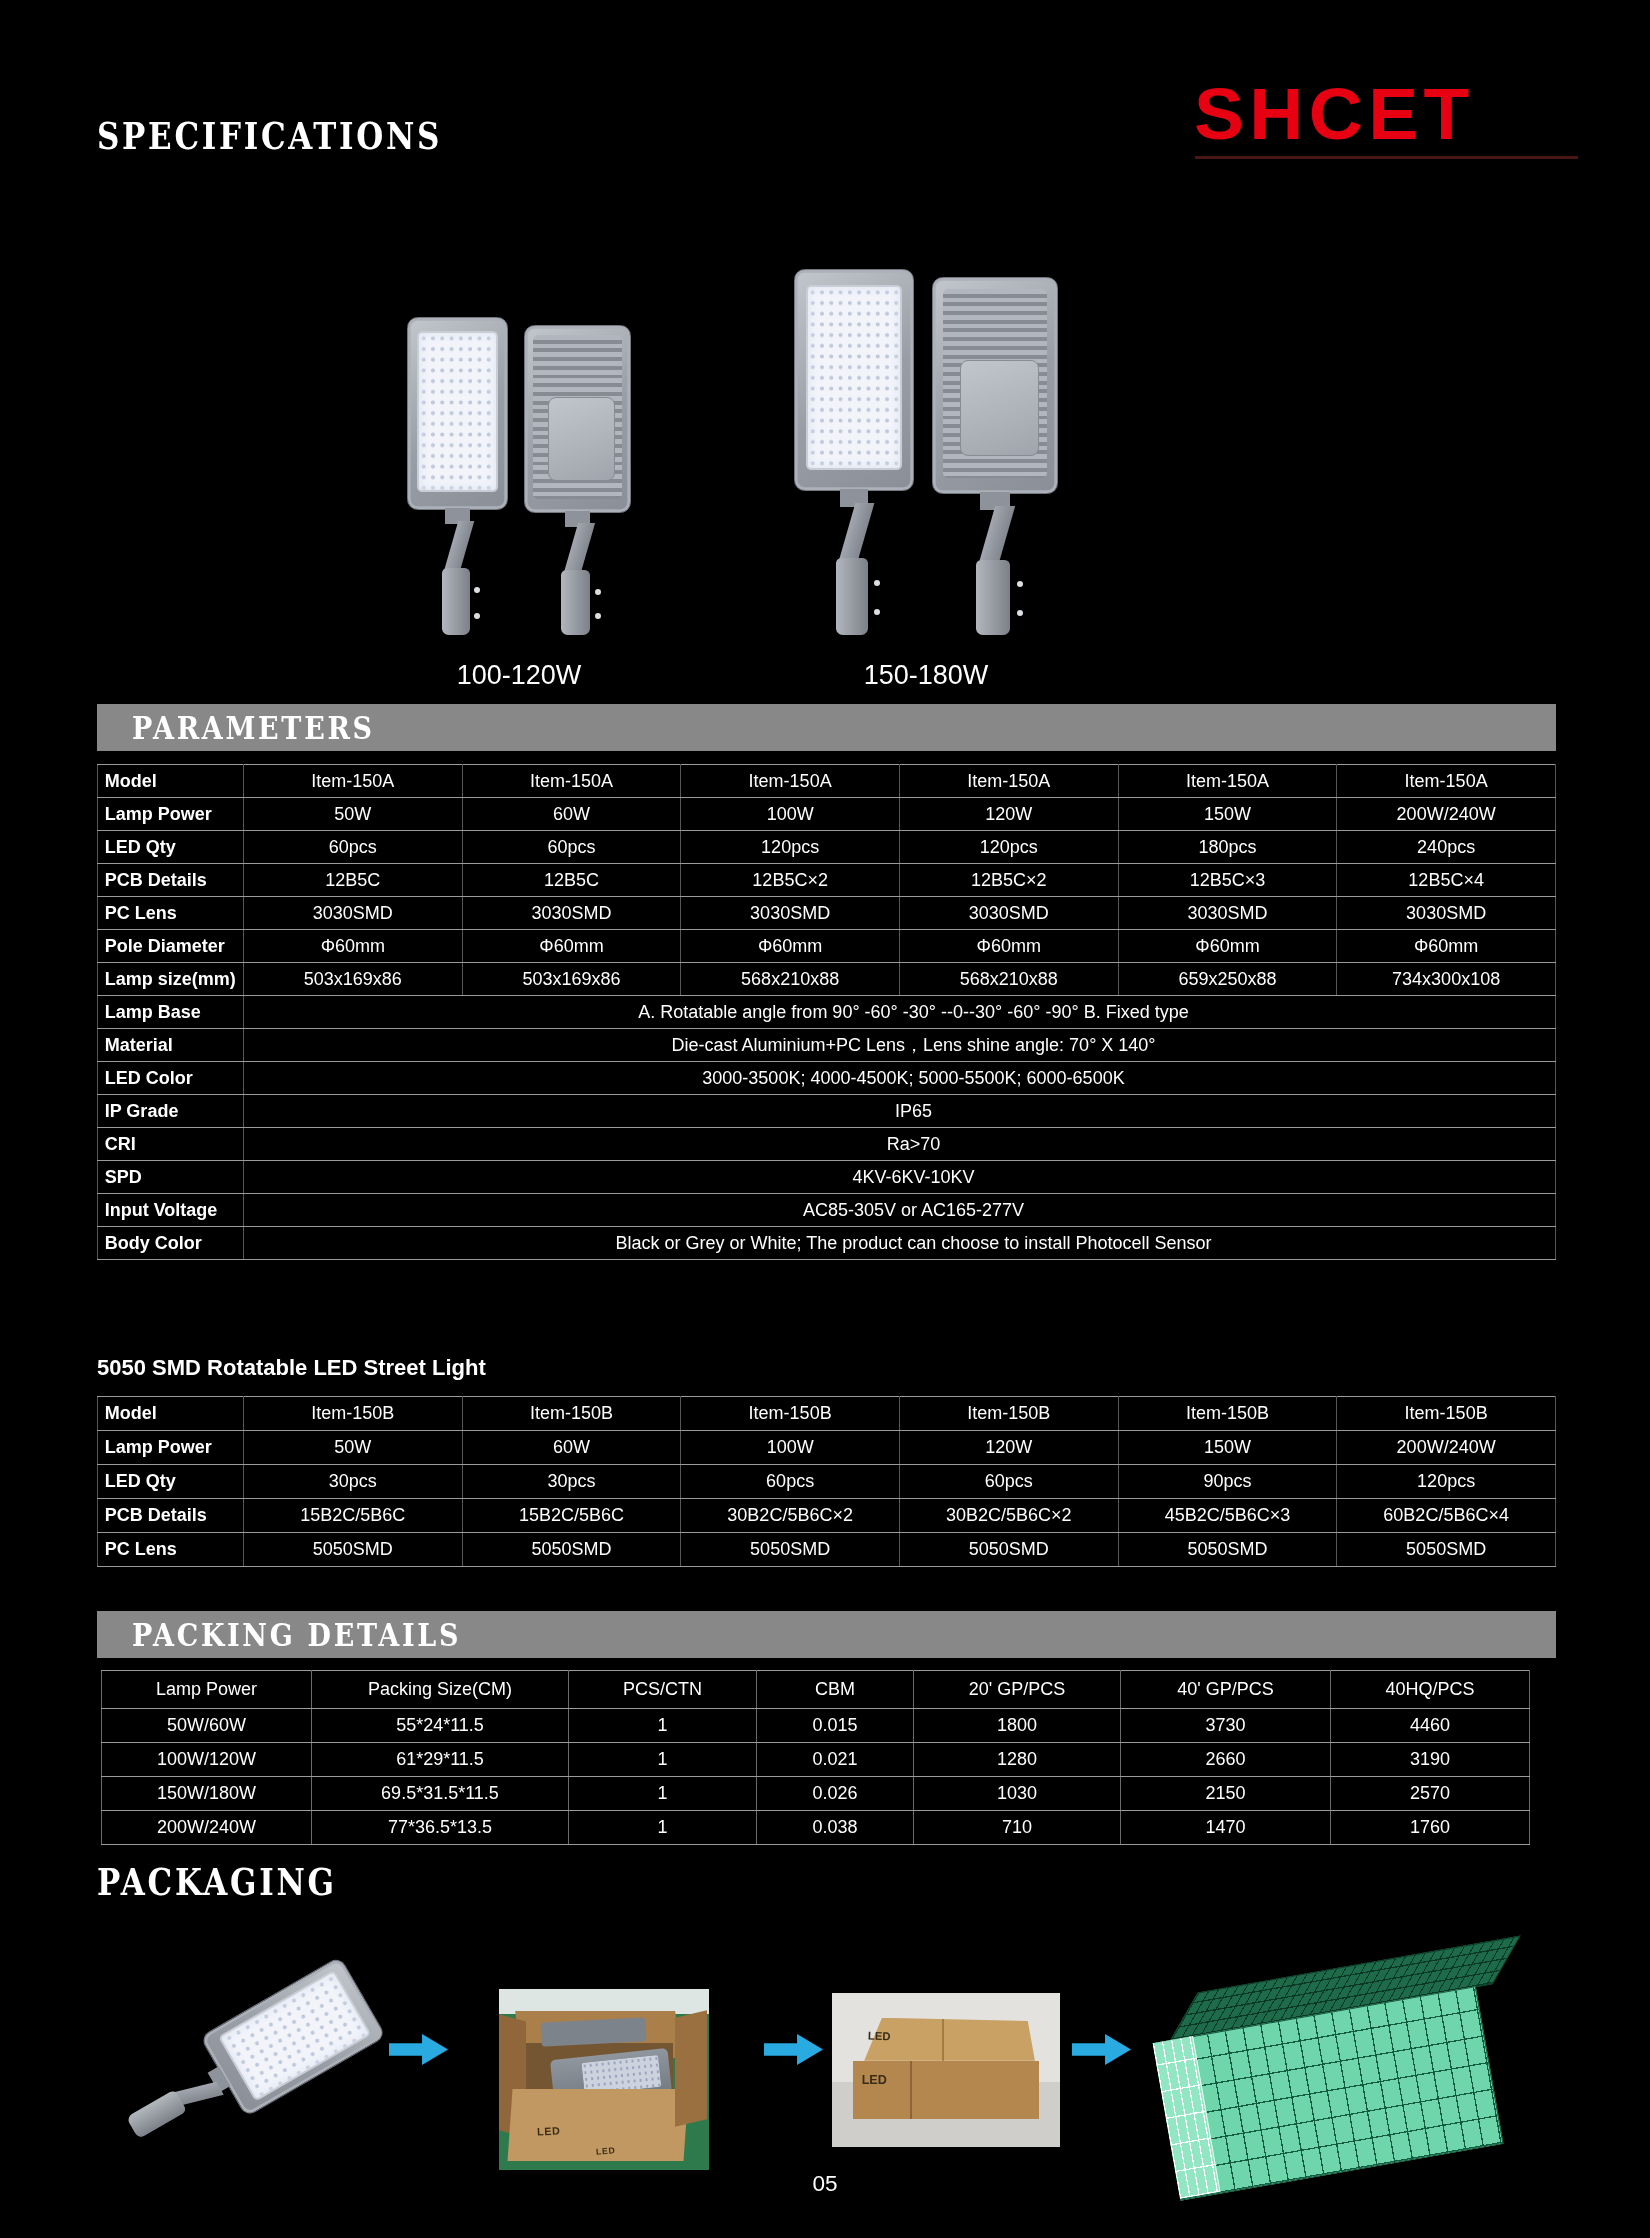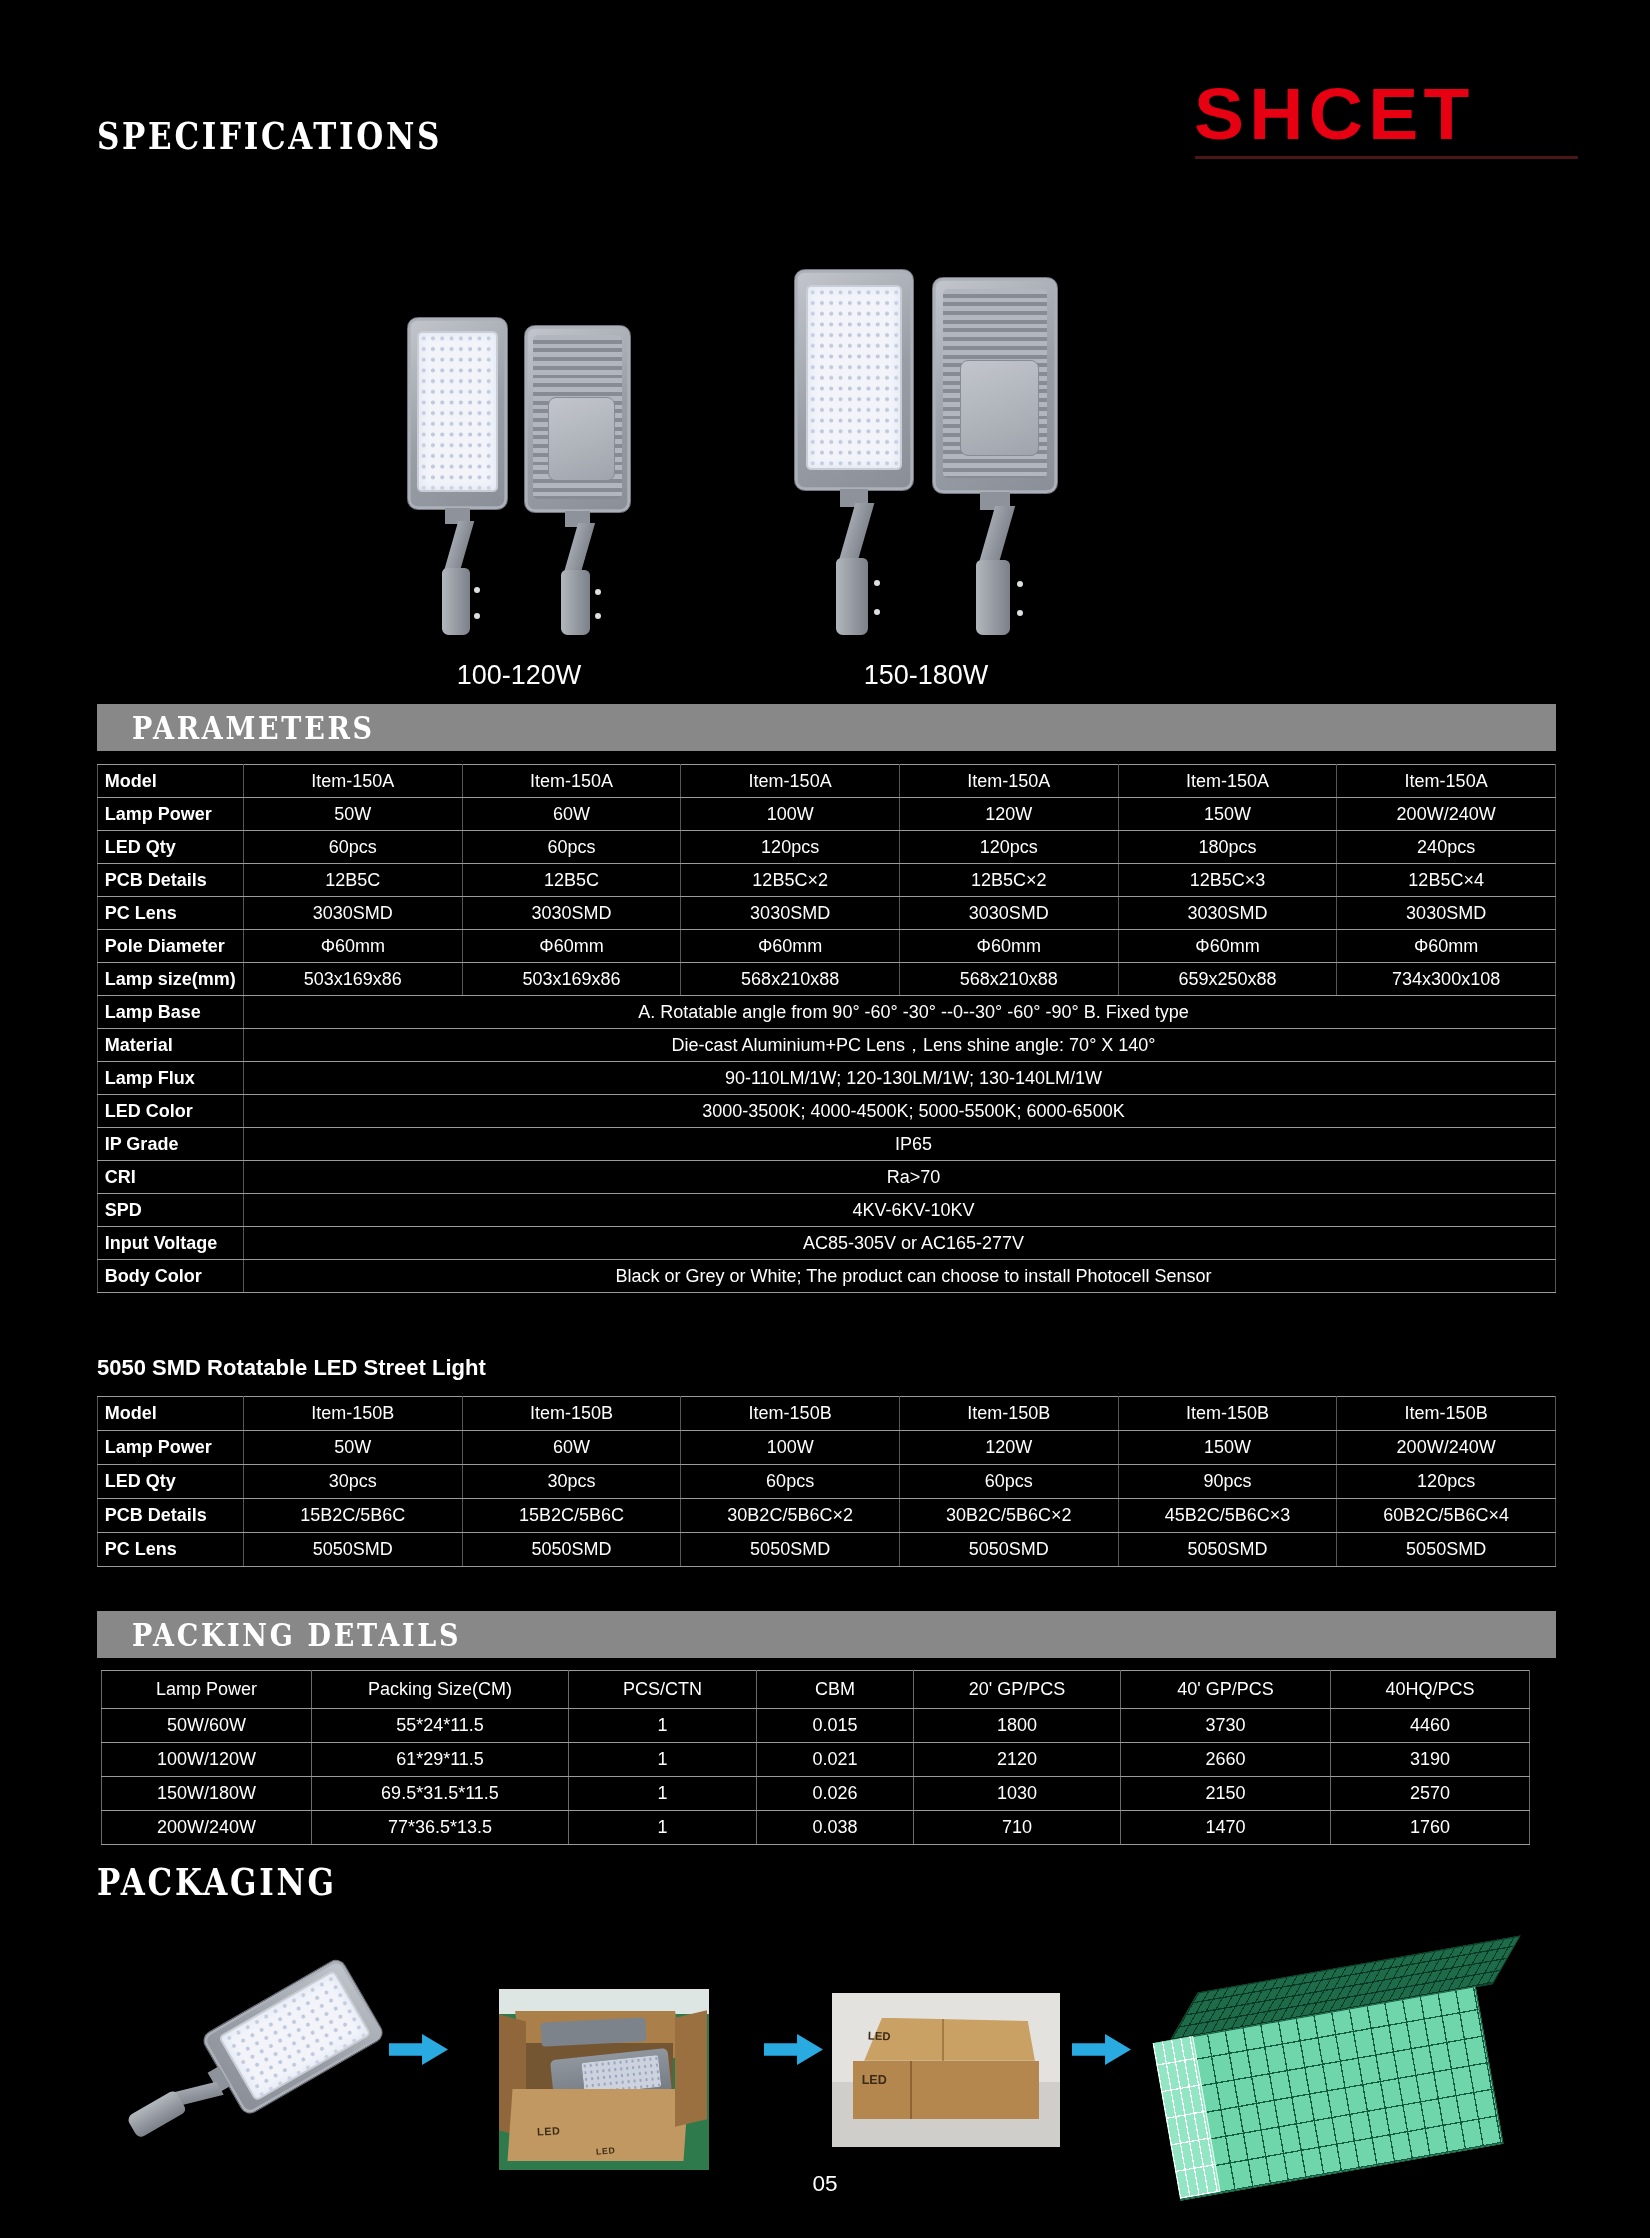--- a/index.html
+++ b/index.html
@@ -233,24 +233,20 @@
           <td class="val">659x250x88</td>
           <td class="val">734x300x108</td>
         </tr>
         <tr>
           <td class="lab">Lamp Base</td>
           <td class="spanval" colspan="6">A. Rotatable angle from  90°  -60°  -30°  --0--30°  -60°  -90°       B. Fixed type</td>
         </tr>
         <tr>
           <td class="lab">Material</td>
           <td class="spanval" colspan="6">Die-cast Aluminium+PC Lens，Lens shine angle:  70° X 140°</td>
-        </tr>
-        <tr>
-          <td class="lab">Lamp Flux</td>
-          <td class="spanval" colspan="6">90-110LM/1W;  120-130LM/1W; 130-140LM/1W</td>
         </tr>
         <tr>
           <td class="lab">LED Color</td>
           <td class="spanval" colspan="6">3000-3500K; 4000-4500K; 5000-5500K; 6000-6500K</td>
         </tr>
         <tr>
           <td class="lab">IP Grade</td>
           <td class="spanval" colspan="6">IP65</td>
         </tr>
         <tr>
@@ -364,21 +360,21 @@
           <td class="val">0.015</td>
           <td class="val">1800</td>
           <td class="val">3730</td>
           <td class="val">4460</td>
         </tr>
         <tr>
           <td class="val">100W/120W</td>
           <td class="val">61*29*11.5</td>
           <td class="val">1</td>
           <td class="val">0.021</td>
-          <td class="val">2120</td>
+          <td class="val">1280</td>
           <td class="val">2660</td>
           <td class="val">3190</td>
         </tr>
         <tr>
           <td class="val">150W/180W</td>
           <td class="val">69.5*31.5*11.5</td>
           <td class="val">1</td>
           <td class="val">0.026</td>
           <td class="val">1030</td>
           <td class="val">2150</td>

